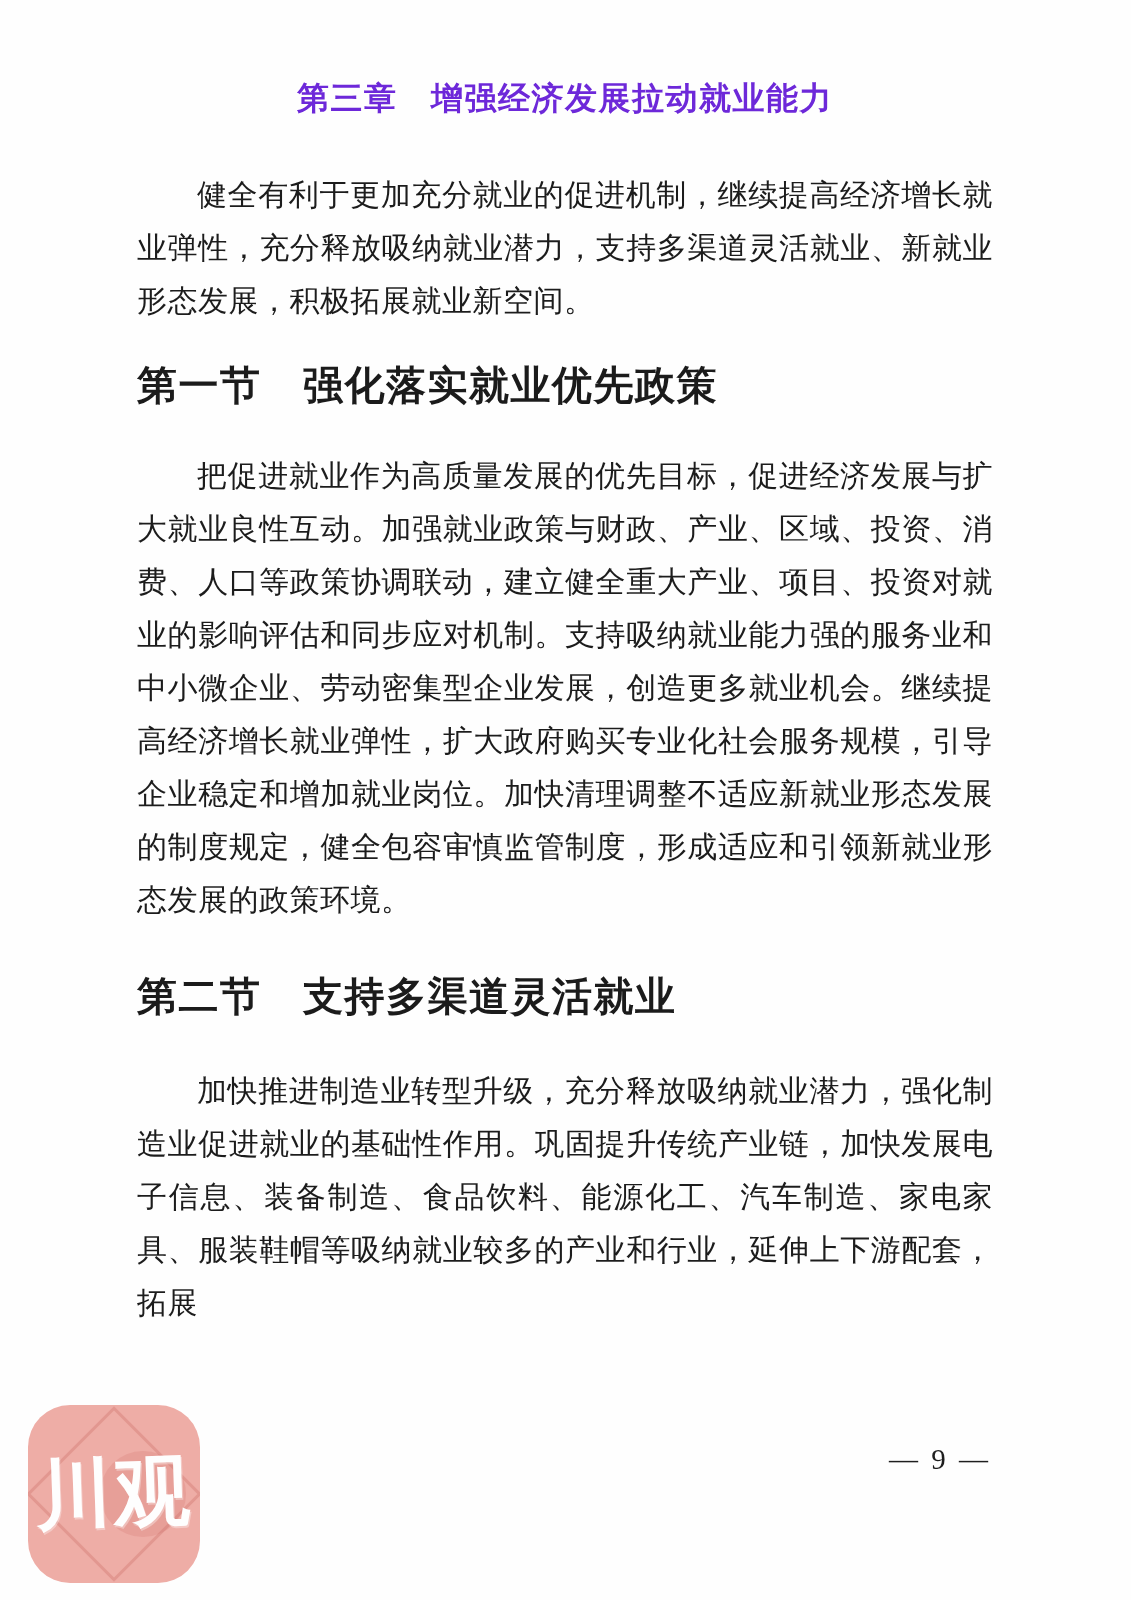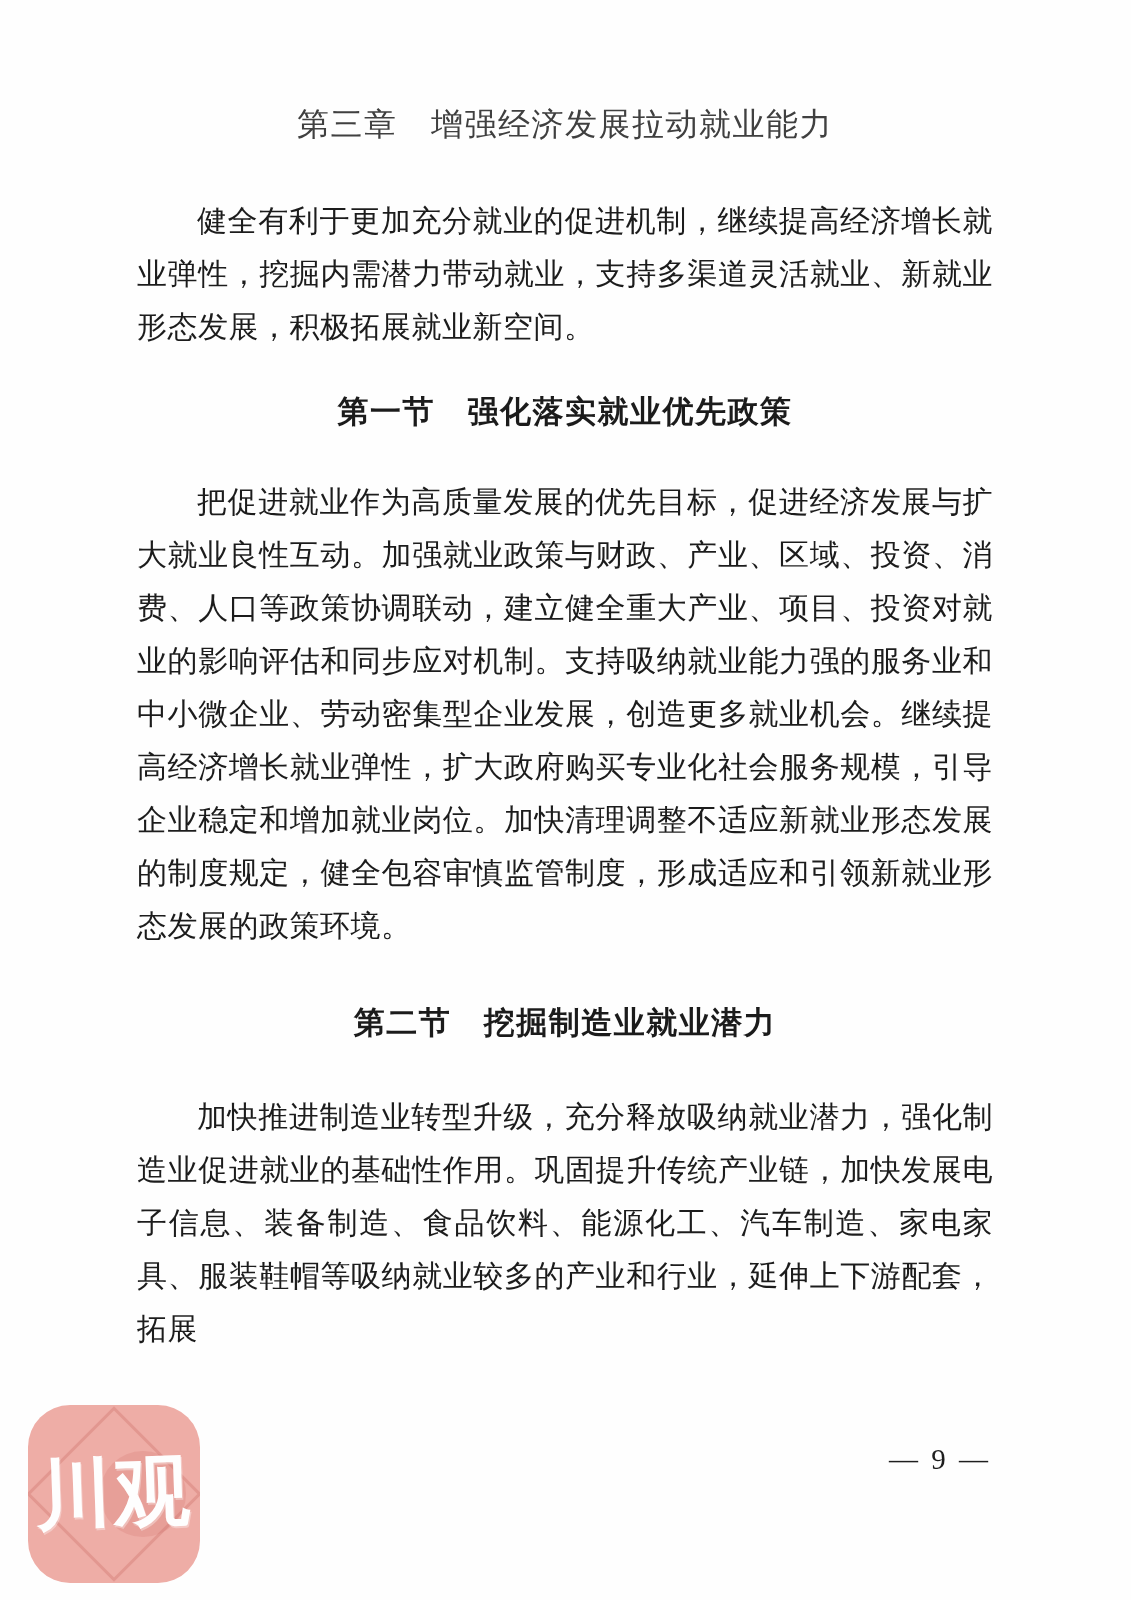--- a/index.html
+++ b/index.html
@@ -23,37 +23,37 @@
   }
 
   .doc-content {
     position: absolute;
     left: 137px;
     top: 0;
     width: 856px;
   }
 
   .chapter-heading {
-    margin-top: 106px;
+    margin-top: 80px;
     font-family: "Liberation Sans", "DejaVu Sans", sans-serif;
     font-size: 32px;
-    font-weight: normal;
+    font-weight: bold;
     line-height: 36px;
     text-align: center;
     letter-spacing: 1.5px;
-    color: #404040;
+    color: #6d28d9;
     white-space: nowrap;
   }
 
   .section-heading {
     font-family: "Liberation Serif", "DejaVu Serif", serif;
-    font-size: 31px;
+    font-size: 40px;
     font-weight: bold;
     line-height: 40px;
-    text-align: center;
+    text-align: left;
     letter-spacing: 1.5px;
     color: #1b1b1b;
     white-space: nowrap;
   }
 
   .section-heading.first { margin-top: 39px; }
   .section-heading.second { margin-top: 51px; }
 
   .body-para {
     font-size: 30px;
@@ -131,27 +131,27 @@
 </style>
 </head>
 <body>
 
 <div class="page">
 
   <div class="doc-content">
 
     <h1 class="chapter-heading">第三章　增强经济发展拉动就业能力</h1>
 
-    <p class="body-para intro">健全有利于更加充分就业的促进机制，继续提高经济增长就业弹性，挖掘内需潜力带动就业，支持多渠道灵活就业、新就业形态发展，积极拓展就业新空间。</p>
+    <p class="body-para intro">健全有利于更加充分就业的促进机制，继续提高经济增长就业弹性，充分释放吸纳就业潜力，支持多渠道灵活就业、新就业形态发展，积极拓展就业新空间。</p>
 
     <h2 class="section-heading first">第一节　强化落实就业优先政策</h2>
 
     <p class="body-para sec1">把促进就业作为高质量发展的优先目标，促进经济发展与扩大就业良性互动。加强就业政策与财政、产业、区域、投资、消费、人口等政策协调联动，建立健全重大产业、项目、投资对就业的影响评估和同步应对机制。支持吸纳就业能力强的服务业和中小微企业、劳动密集型企业发展，创造更多就业机会。继续提高经济增长就业弹性，扩大政府购买专业化社会服务规模，引导企业稳定和增加就业岗位。加快清理调整不适应新就业形态发展的制度规定，健全包容审慎监管制度，形成适应和引领新就业形态发展的政策环境。</p>
 
-    <h2 class="section-heading second">第二节　挖掘制造业就业潜力</h2>
+    <h2 class="section-heading second">第二节　支持多渠道灵活就业</h2>
 
     <p class="body-para sec2">加快推进制造业转型升级，充分释放吸纳就业潜力，强化制造业促进就业的基础性作用。巩固提升传统产业链，加快发展电子信息、装备制造、食品饮料、能源化工、汽车制造、家电家具、服装鞋帽等吸纳就业较多的产业和行业，延伸上下游配套，拓展</p>
 
   </div>
 
   <div class="page-number">— 9 —</div>
 
   <div class="watermark">
     <div class="diamond"></div>
     <div class="seal-circle"></div>

